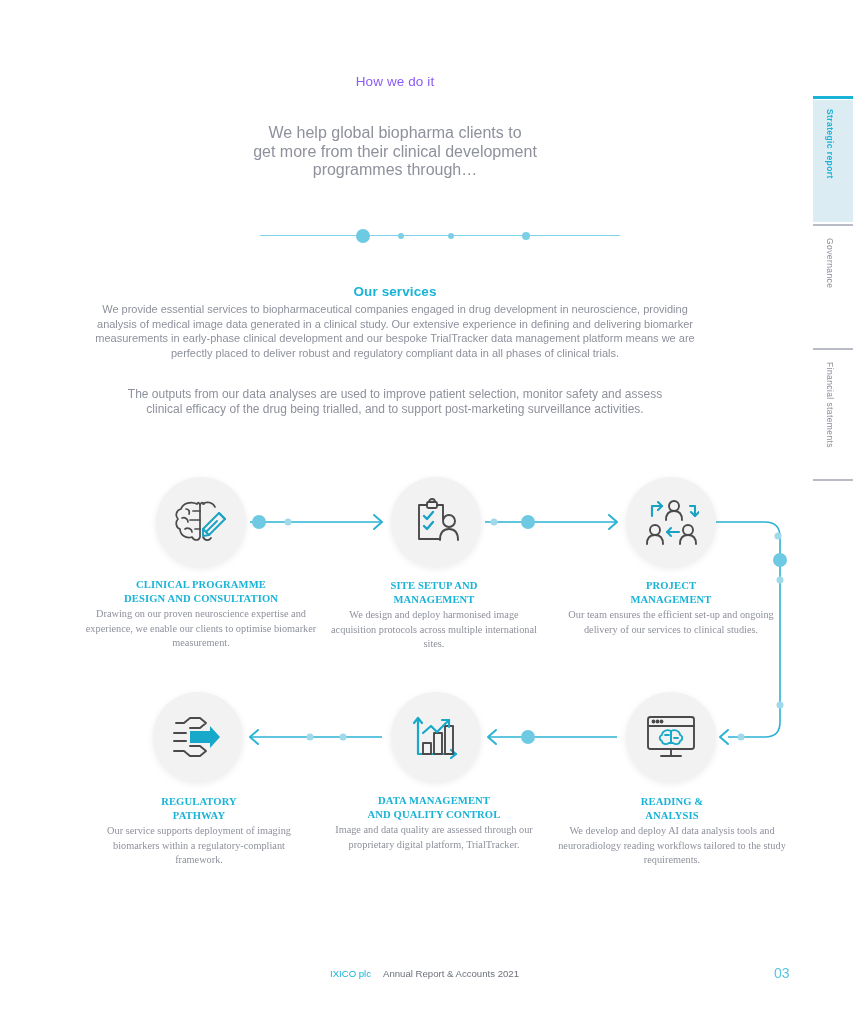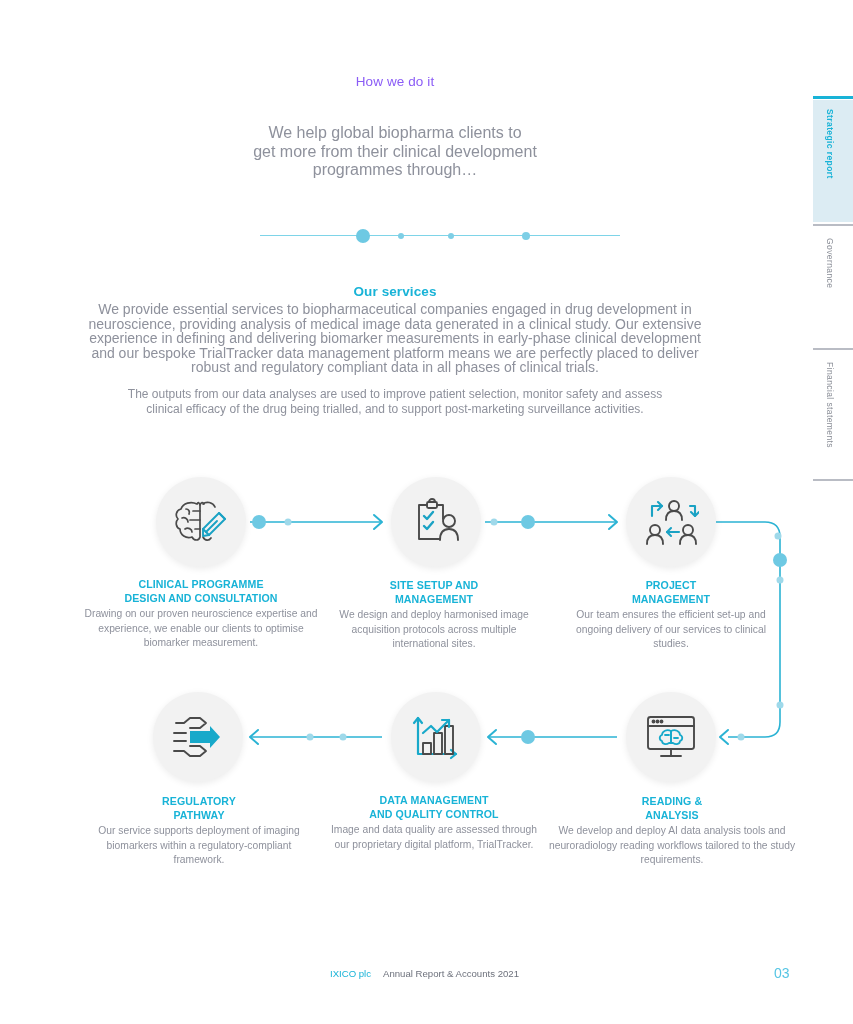--- a/index.html
+++ b/index.html
@@ -144,21 +144,21 @@
     font-weight: bold;
     color: #18b3d7;
     letter-spacing: 0.1px;
   }
   #services-p1 {
     position: absolute;
     top: 302px;
     left: 85px;
     width: 620px;
     text-align: center;
-    font-size: 14px;
+    font-size: 11px;
     line-height: 14.6px;
     color: #8e919c;
   }
   #services-p2 {
     position: absolute;
     top: 387px;
     left: 120px;
     width: 550px;
     text-align: center;
     font-size: 12px;
@@ -192,20 +192,21 @@
     justify-content: center;
     box-shadow: 0 2px 7px rgba(0,0,0,0.08);
     z-index: 3;
   }
   .node svg { display: block; }
 
   .card {
     position: absolute;
     text-align: center;
     z-index: 2;
+    font-family: Liberation Serif, serif;
   }
   .card .ctitle {
     font-size: 10.6px;
     font-weight: bold;
     color: #18b3d7;
     line-height: 13.5px;
     letter-spacing: 0.1px;
     margin-bottom: 2px;
   }
   .card .cbody {

